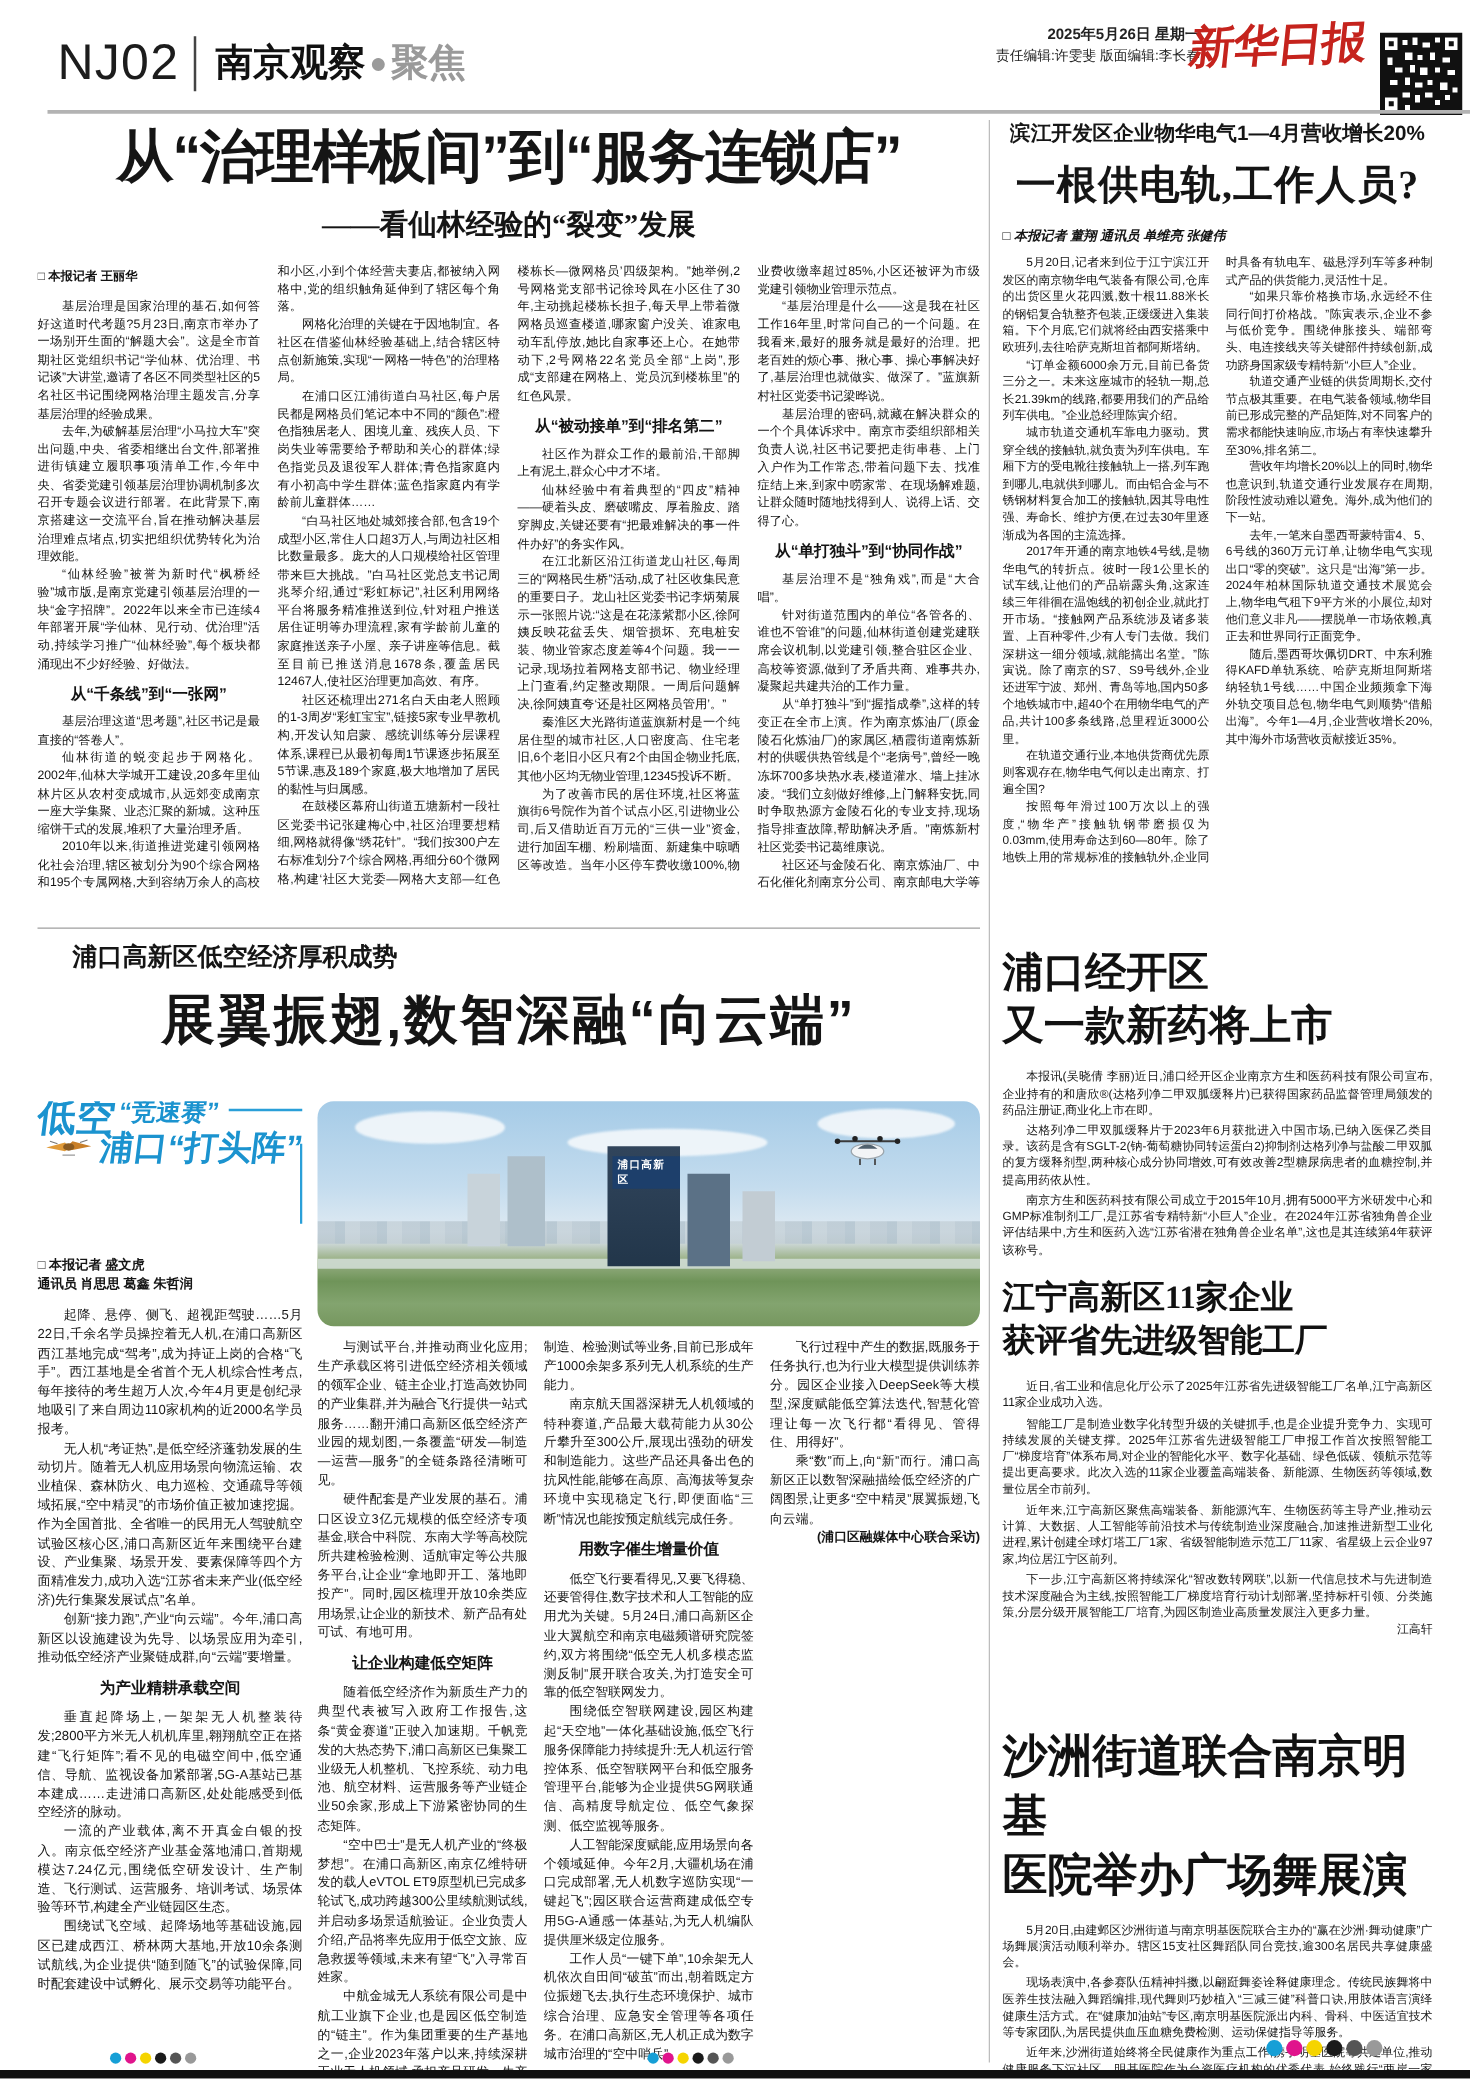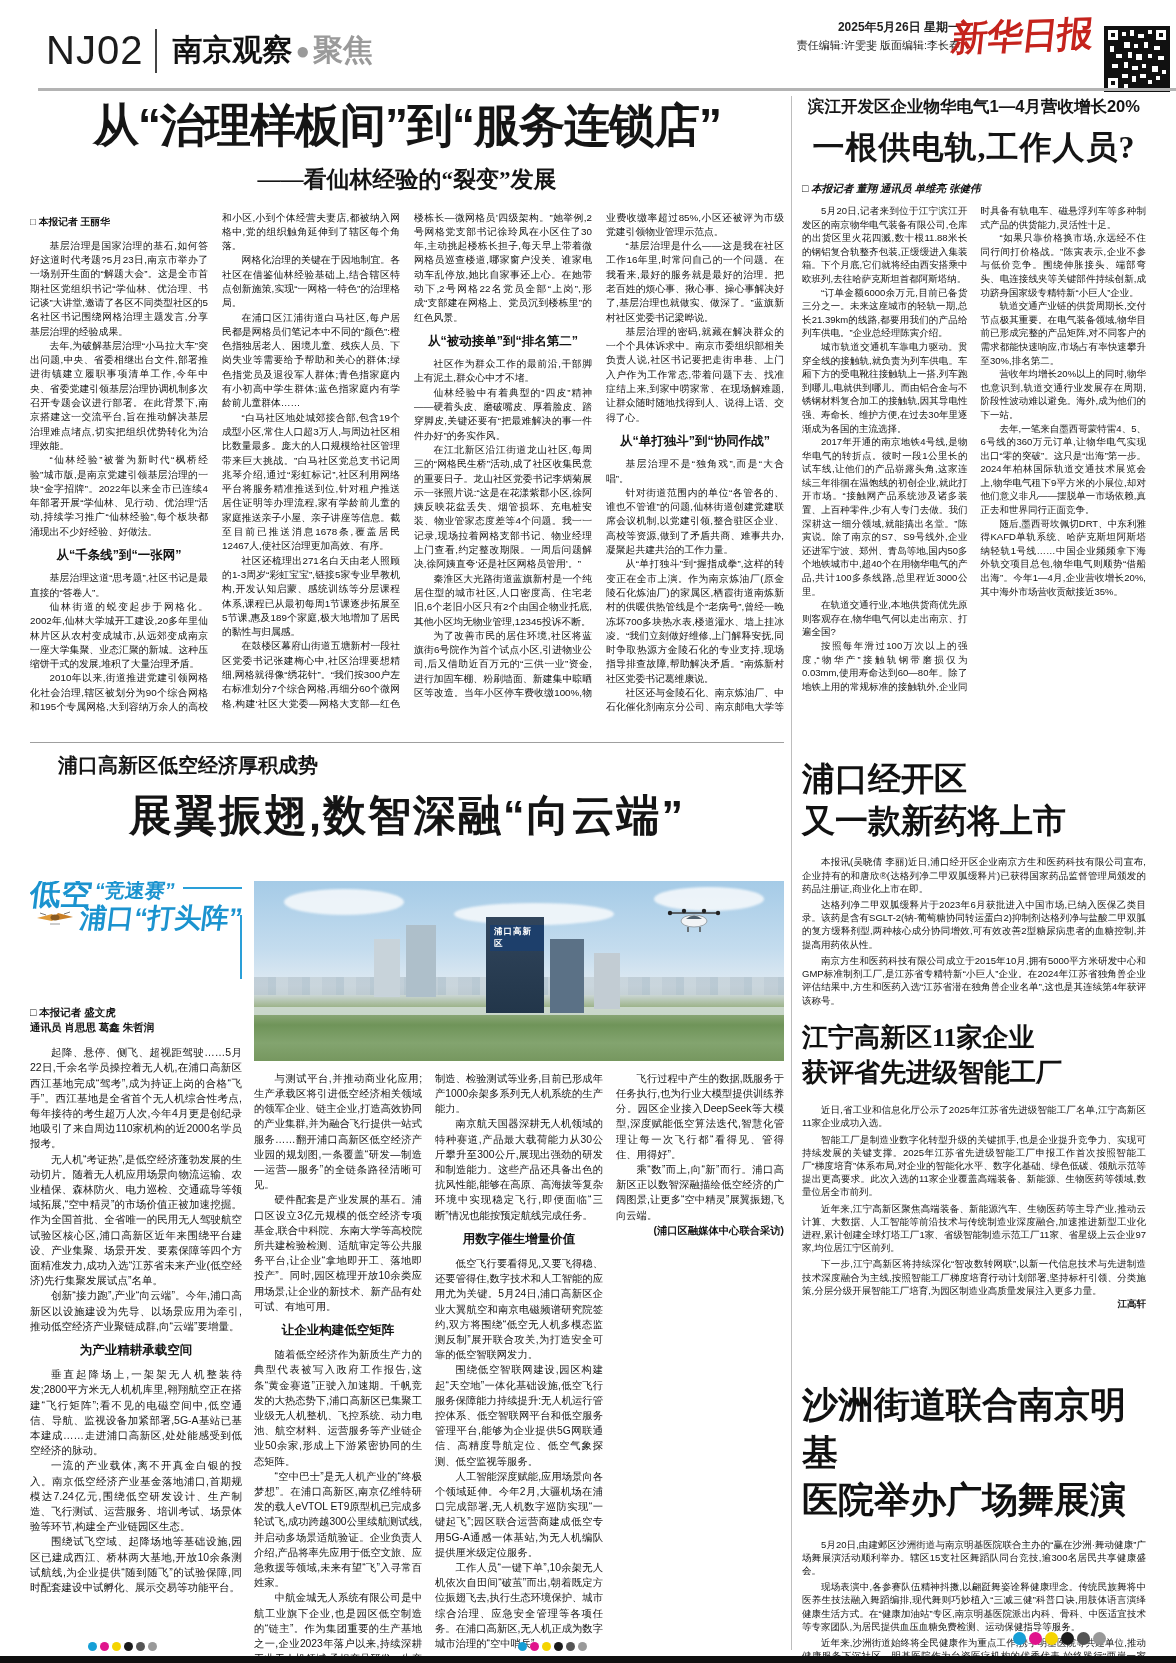--- a/index.html
+++ b/index.html
@@ -21,21 +21,21 @@
             font-size:36px;font-weight:900;color:#c5231d;transform:skewX(-8deg) rotate(-2deg);
             letter-spacing:-1px;}
   .qr{position:absolute;right:6px;top:26px;width:66px;height:66px;}
   .hdr-rule{position:absolute;left:38px;right:0;top:88px;height:3px;background:#b3b3b3;}
 
   
   .para{margin:0;text-indent:2em;}
   .colsub{font-size:12.5px;font-weight:800;text-align:center;margin:9px 0;break-inside:avoid;text-indent:0;}
   .byline{text-indent:0;font-weight:600;margin:4px 0 10px;white-space:pre-line;}
   .caption{text-indent:0;text-align:right;font-weight:600;}
-  .sig{float:right;font-weight:700;}
+  .sig{float:right;font-weight:400;}
 
   
   .main-art{position:absolute;left:30px;top:96px;width:754px;}
   .main-hl{font-size:46px;line-height:1.12;font-weight:900;text-align:center;letter-spacing:-1px;margin:4px 0 2px;}
   .main-deck{font-family:"Liberation Serif",serif;font-size:23px;font-weight:700;text-align:center;margin-top:12px;}
   .cols4{margin-top:16px;height:508px;column-count:4;column-gap:14px;column-fill:auto;
          overflow:hidden;text-align:justify;font-size:9.8px;line-height:14.3px;color:#131313;}
 
   .sec-rule{position:absolute;left:30px;top:742px;width:754px;height:1px;background:#9f9f9f;}
   .vrule{position:absolute;left:791px;top:96px;width:1px;height:1554px;background:#bdbdbd;}
@@ -67,21 +67,21 @@
   .b-w1{font-size:31px;font-weight:900;color:#1b93cf;transform:skewX(-7deg);display:inline-block;}
   .b-w2{font-size:20px;font-weight:900;color:#1b93cf;transform:skewX(-7deg);display:inline-block;margin:0 0 3px 3px;}
   .b-hline{flex:1;height:2px;background:#2a9fd8;margin:0 0 12px 8px;}
   .b-vline{position:absolute;right:0;top:32px;width:2px;height:64px;background:#2a9fd8;}
   .b-row2{display:flex;align-items:center;margin:8px 0 0 6px;}
   .b-w3{font-size:27px;font-weight:900;color:#1b93cf;transform:skewX(-7deg);display:inline-block;margin-left:6px;}
 
   
   .photo{position:absolute;left:224px;top:0;width:530px;height:180px;overflow:hidden;
          background:linear-gradient(180deg,#a5cbe7 0%,#c4dcee 38%,#dfeaf2 58%,#cdd8d8 63%,
-                    #9db38a 70%,#6f9459 80%,#83a46f 90%,#76975f 100%);}
+                    #9db38a 70%,#6f9459 80%,#83a46f 90%,#76975f 100%);border-radius:13px;}
   .cloud{position:absolute;background:#f4f8fb;border-radius:50%;filter:blur(1px);opacity:.9;}
   .skyline{position:absolute;left:0;right:0;top:96px;height:18px;
            background:repeating-linear-gradient(90deg,#b8c6cf 0 14px,#aebfca 14px 22px,#c3cfd6 22px 34px);
            opacity:.75;}
   .river{position:absolute;left:0;right:0;top:126px;height:8px;background:#cfdbd3;opacity:.9;}
   .bld{position:absolute;}
   .tower-sign{position:absolute;background:#1d3f6b;color:#fff;font-size:8.5px;font-weight:700;
               padding:1px 4px;letter-spacing:1px;}
 
   

